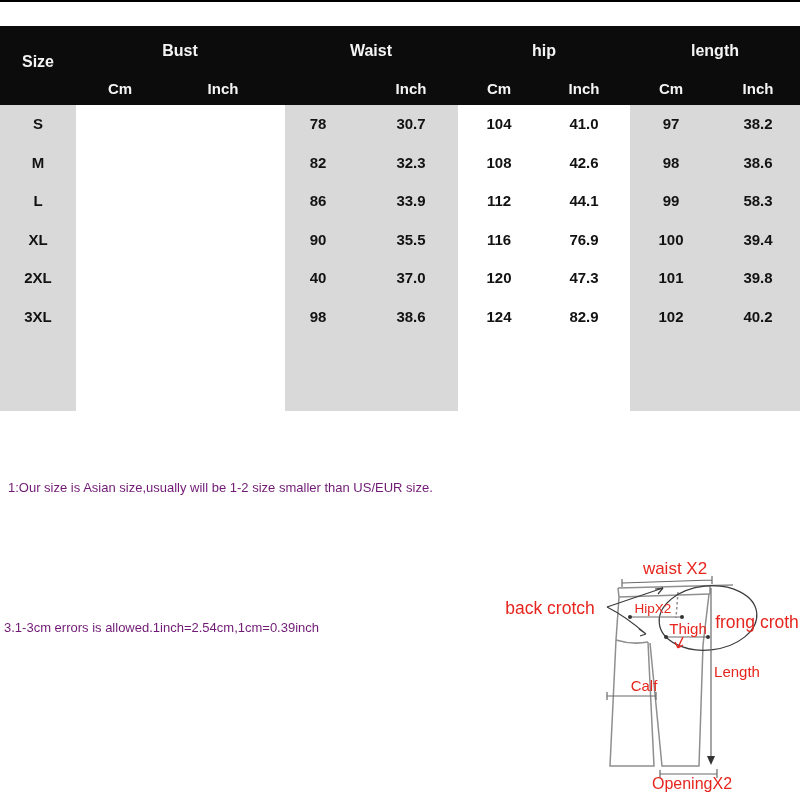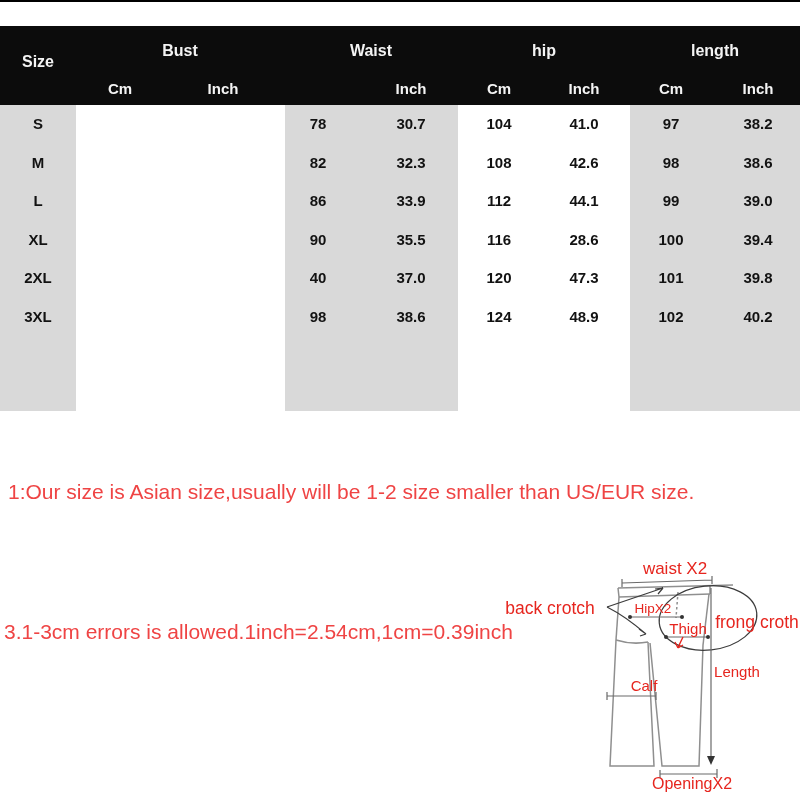--- a/index.html
+++ b/index.html
@@ -6,21 +6,21 @@
   .canvas{position:relative;width:800px;height:800px;background:#fff;overflow:hidden;
           font-family:"Liberation Sans",sans-serif;}
   .topline{position:absolute;left:0;top:0;width:800px;height:2px;background:#000;}
   .thead{position:absolute;left:0;top:26px;width:800px;height:79px;background:#0c0c0c;padding-left:47px;}
   .thead span{position:absolute;transform:translate(-50%,-50%);color:#f4f4f4;
               font-weight:bold;font-size:16px;white-space:nowrap;}
   .thead .sub{font-size:15px;}
   .band{position:absolute;top:105px;height:306px;background:#d9d9d9;}
   .cell{position:absolute;transform:translate(-50%,-50%);font-weight:bold;font-size:15px;
         color:#121212;white-space:nowrap;}
-  .note{position:absolute;font-size:21px;color:#ef4444;white-space:nowrap;}
+  .note{position:absolute;font-size:13px;color:#701a75;white-space:nowrap;}
   svg.diagram{position:absolute;left:490px;top:552px;}
   .red-label{fill:#e6251e;font-family:"Liberation Sans",sans-serif;}
   .pants{stroke:#8f8f8f;stroke-width:1.5;fill:none;}
   .anno{stroke:#3c3c3c;stroke-width:1.2;fill:none;}
   .meas{stroke:#6a6a6a;stroke-width:1.2;fill:none;}
 </style>
 </head>
 <body>
 
 <div class="canvas">
@@ -63,43 +63,43 @@
   <span class="cell" style="left:584px;top:162px">42.6</span>
   <span class="cell" style="left:671px;top:162px">98</span>
   <span class="cell" style="left:758px;top:162px">38.6</span>
 
   <span class="cell" style="left:38px;top:200px">L</span>
   <span class="cell" style="left:318px;top:200px">86</span>
   <span class="cell" style="left:411px;top:200px">33.9</span>
   <span class="cell" style="left:499px;top:200px">112</span>
   <span class="cell" style="left:584px;top:200px">44.1</span>
   <span class="cell" style="left:671px;top:200px">99</span>
-  <span class="cell" style="left:758px;top:200px">39.0</span>
+  <span class="cell" style="left:758px;top:200px">58.3</span>
 
   <span class="cell" style="left:38px;top:239px">XL</span>
   <span class="cell" style="left:318px;top:239px">90</span>
   <span class="cell" style="left:411px;top:239px">35.5</span>
   <span class="cell" style="left:499px;top:239px">116</span>
-  <span class="cell" style="left:584px;top:239px">28.6</span>
+  <span class="cell" style="left:584px;top:239px">76.9</span>
   <span class="cell" style="left:671px;top:239px">100</span>
   <span class="cell" style="left:758px;top:239px">39.4</span>
 
   <span class="cell" style="left:38px;top:277px">2XL</span>
   <span class="cell" style="left:318px;top:277px">40</span>
   <span class="cell" style="left:411px;top:277px">37.0</span>
   <span class="cell" style="left:499px;top:277px">120</span>
   <span class="cell" style="left:584px;top:277px">47.3</span>
   <span class="cell" style="left:671px;top:277px">101</span>
   <span class="cell" style="left:758px;top:277px">39.8</span>
 
   <span class="cell" style="left:38px;top:316px">3XL</span>
   <span class="cell" style="left:318px;top:316px">98</span>
   <span class="cell" style="left:411px;top:316px">38.6</span>
   <span class="cell" style="left:499px;top:316px">124</span>
-  <span class="cell" style="left:584px;top:316px">48.9</span>
+  <span class="cell" style="left:584px;top:316px">82.9</span>
   <span class="cell" style="left:671px;top:316px">102</span>
   <span class="cell" style="left:758px;top:316px">40.2</span>
 
   <div class="note" style="left:8px;top:480px">1:Our size is Asian size,usually will be 1-2 size smaller than US/EUR size.</div>
   <div class="note" style="left:4px;top:620px">3.1-3cm errors is allowed.1inch=2.54cm,1cm=0.39inch</div>
 
   <svg class="diagram" width="310" height="248" viewBox="0 0 310 248">
 
     <g>
       <path class="pants" d="M128,36 L243,33"></path>

